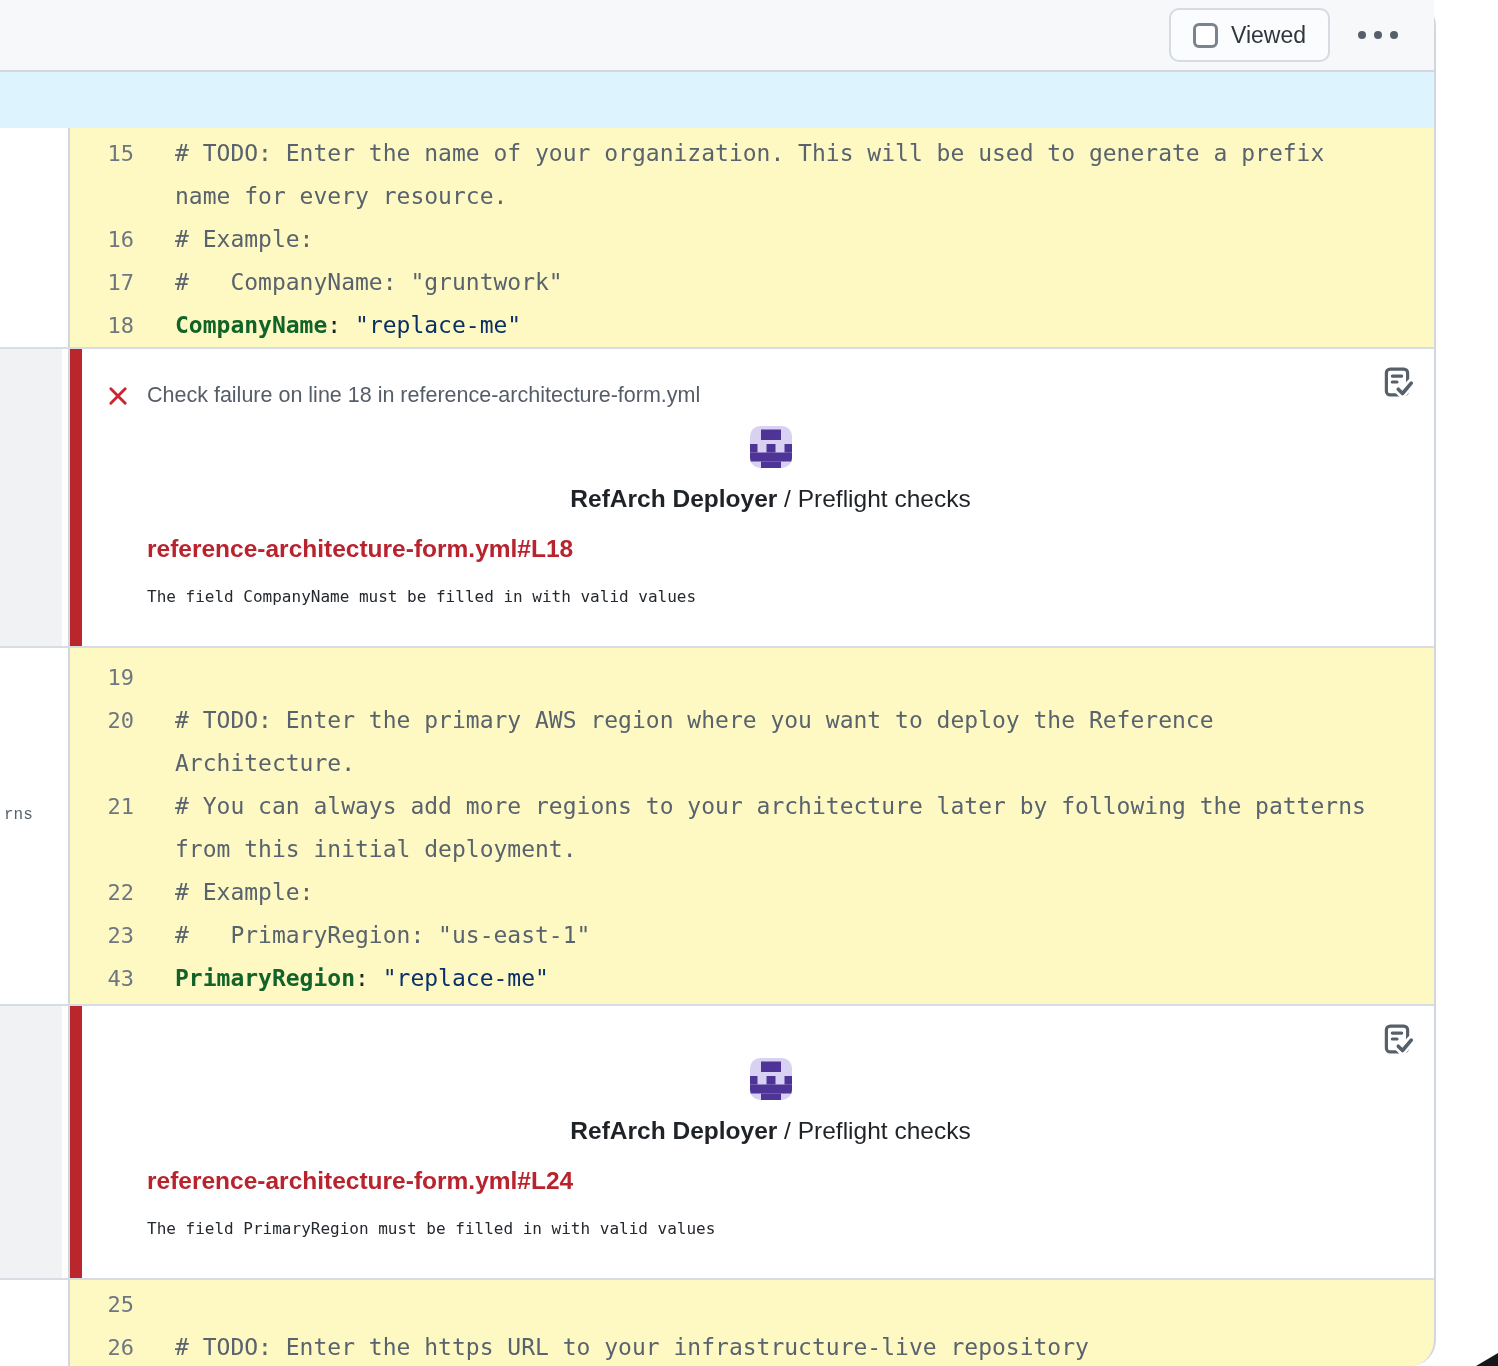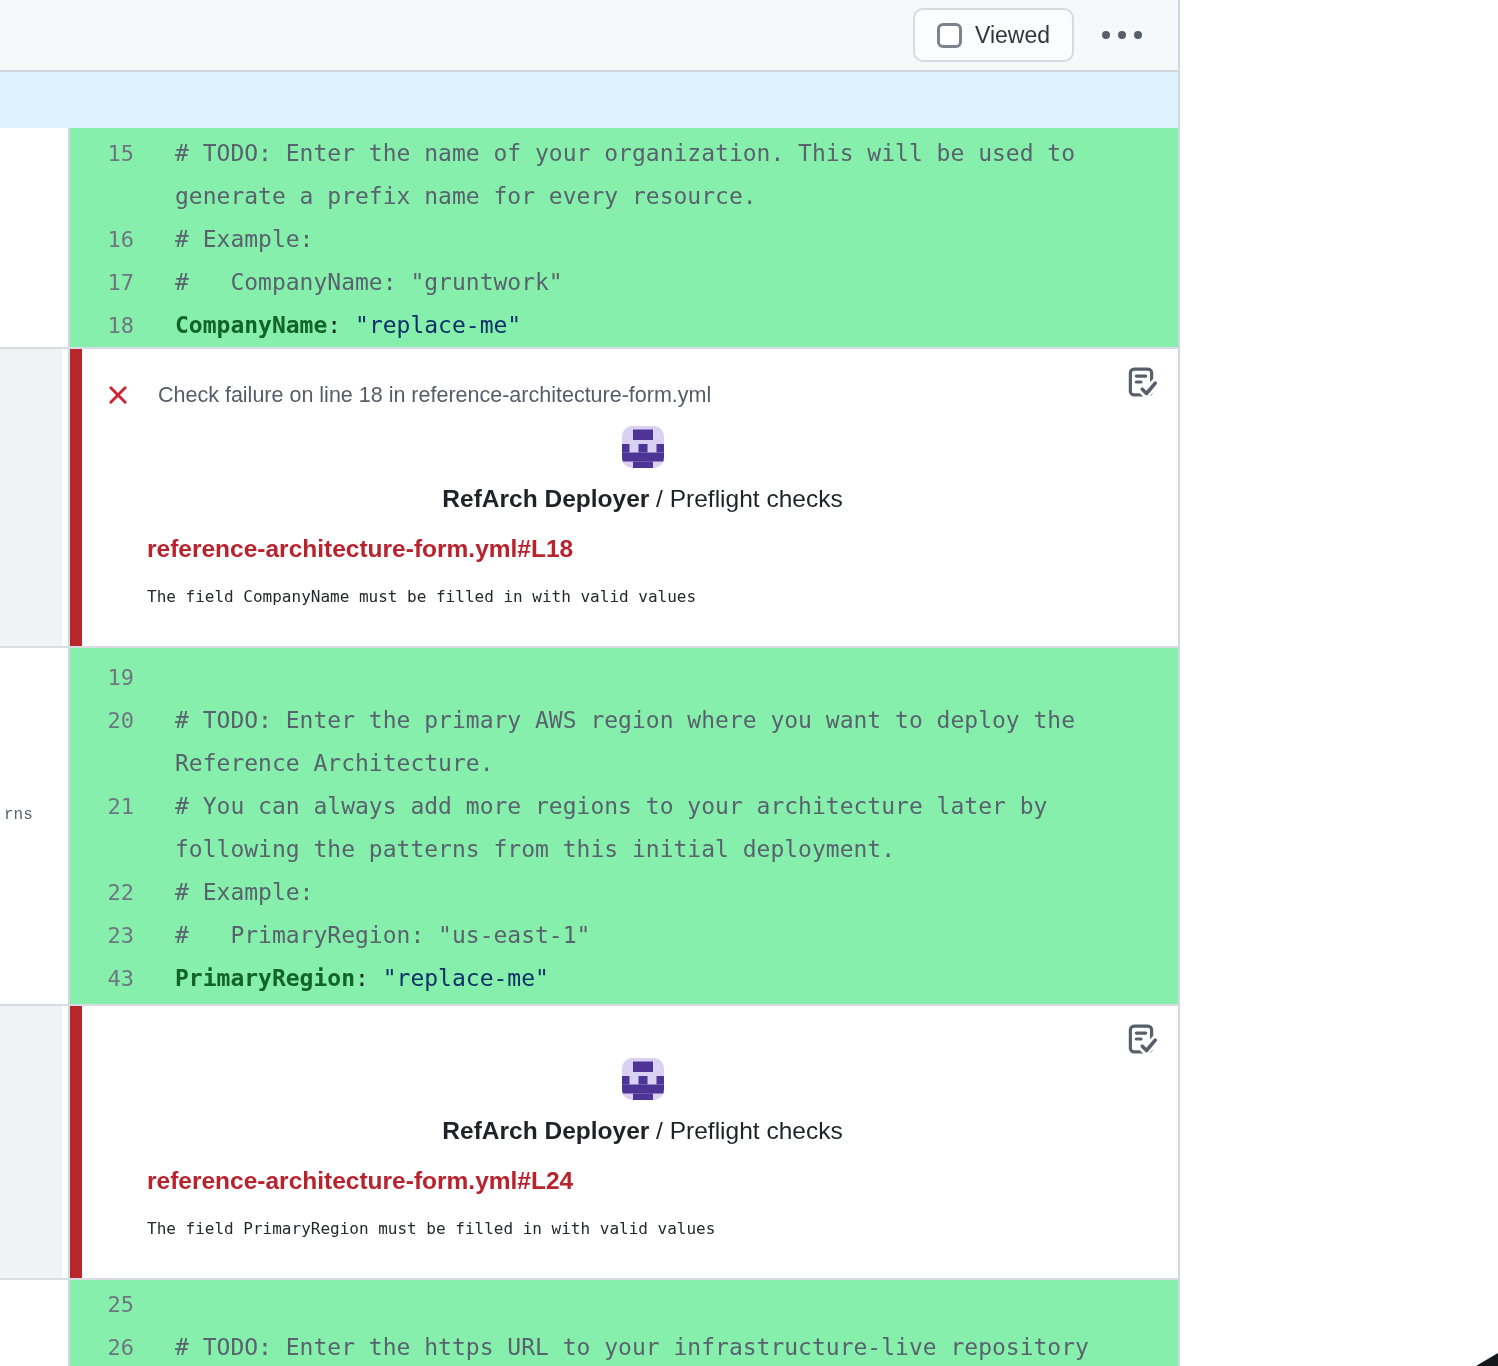--- a/index.html
+++ b/index.html
@@ -1,21 +1,21 @@
 <!DOCTYPE html>
 <html><head>
 <meta charset="utf-8">
 <style>
   * { box-sizing: border-box; }
   html,body { margin:0; padding:0; }
   body {
     width:1498px; height:1366px; overflow:hidden; background:#fff;
     font-family:"Liberation Sans", sans-serif; color:#1f2328; position:relative;
   }
-  .page { width:1180px; height:1366px; border-right:2px solid #d0d7de; background:#86efac; }
+  .page { width:1436px; height:1366px; border-right:2px solid #d0d7de; background:#fef9c3;border-radius:26px; }
 
   
   .file-header {
     height:72px; background:#f6f8fa; border-bottom:2px solid #d0d7de;
     display:flex; align-items:center; justify-content:flex-end; gap:22px; padding-right:30px;
   }
   .viewed-btn {
     display:flex; align-items:center; gap:13px; height:54px; padding:0 22px;
     background:#fbfcfd; border:2px solid #d5dbe1; border-radius:10px;
     font-family:"Liberation Sans", sans-serif; font-size:23px; color:#30363d; cursor:pointer;
@@ -50,21 +50,21 @@
   .tok-comment { color:#59636e; }
   .tok-key     { color:#116329;font-weight:bold; }
   .tok-string  { color:#0a3069; }
   .tok-plain   { color:#1f2328; }
 
   
   .annotation-box {
     flex:1; min-width:0; background:#fff; border-left:12px solid #b9262c;
     position:relative; padding:34px 40px 0 24px;
   }
-  .ann-header { display:flex; align-items:flex-start; gap:28px; }
+  .ann-header { display:flex; align-items:flex-end; gap:17px; }
   .ann-header-text { font-size:21.5px; color:#555d68; }
   .x-wrap { width:24px; height:24px; display:inline-flex; }
   .ann-checkrun { display:flex; align-items:center; gap:17px; margin:18px 0 0 41px; font-size:24.5px; color:#1f2328;flex-direction:column; }
   .ann-checkrun .name { font-weight:700; }
   .identicon { width:42px; height:42px; display:inline-flex; }
   .ann-link { display:inline-block; margin:22px 0 0 41px; font-size:24.5px; font-weight:700; color:#b9232e; text-decoration:none; cursor:pointer; }
   .ann-msg { margin:24px 0 40px 41px; font-family:"DejaVu Sans Mono", monospace; font-size:16px; color:#24292f; }
   .checklist-btn { position:absolute; top:14px; right:18px; background:none; border:none; padding:2px; cursor:pointer; }
 
   

